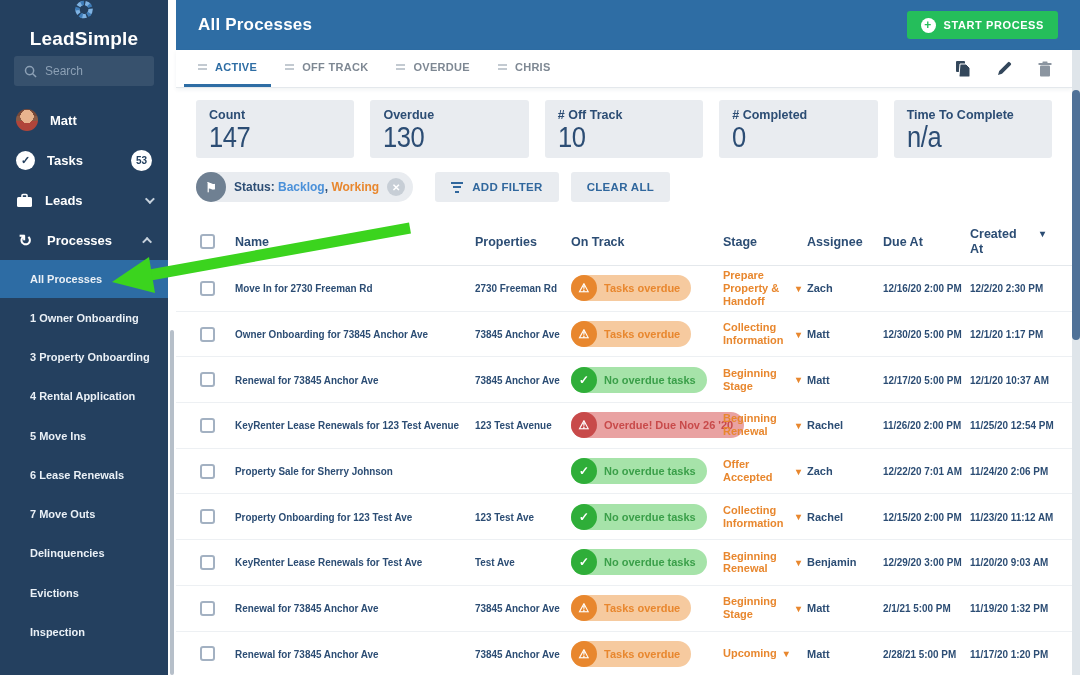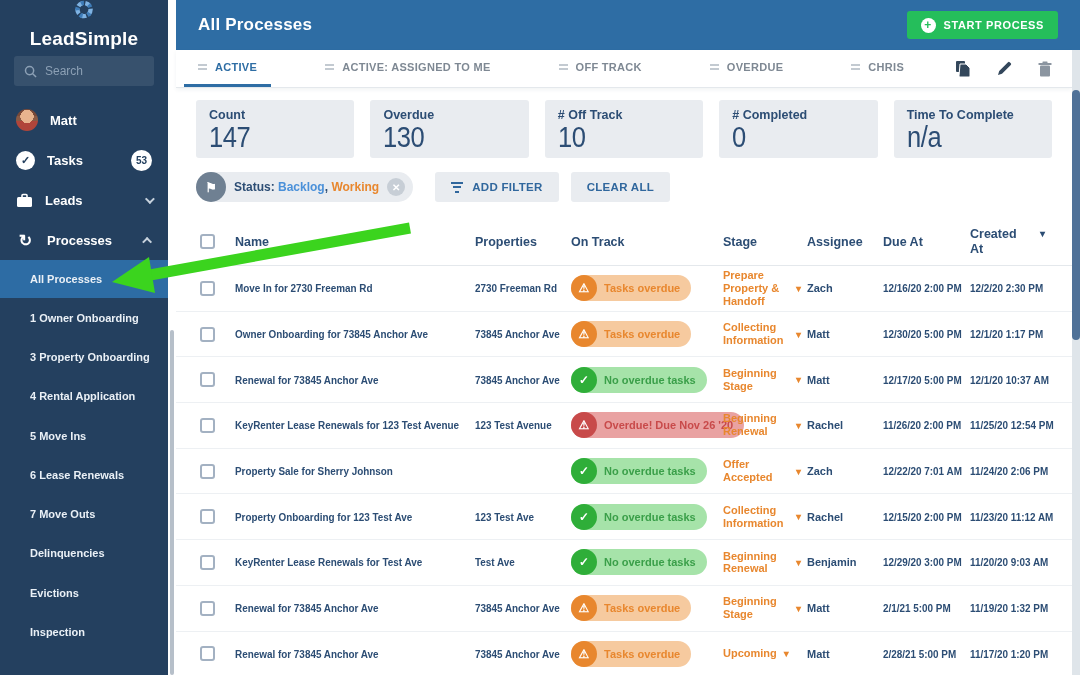--- a/index.html
+++ b/index.html
@@ -182,34 +182,27 @@
     <div class="blue-header">
       <span class="page-title">All Processes</span>
       <button class="start-btn">
         <span class="plus-circle">+</span>
         <span>START PROCESS</span>
       </button>
     </div>
 
     <div class="content-card">
       <div class="tabbar">
-        <div id="tabs" style="display:flex;gap:40px;">
+        <div id="tabs" style="display:flex;">
             <div class="tab active">
               <span class="tab-grip">
                 <i></i>
                 <i></i>
               </span>
               <span>ACTIVE</span>
-            </div>
-            <div class="tab">
-              <span class="tab-grip">
-                <i></i>
-                <i></i>
-              </span>
-              <span>ACTIVE: ASSIGNED TO ME</span>
             </div>
             <div class="tab">
               <span class="tab-grip">
                 <i></i>
                 <i></i>
               </span>
               <span>OFF TRACK</span>
             </div>
             <div class="tab">
               <span class="tab-grip">

